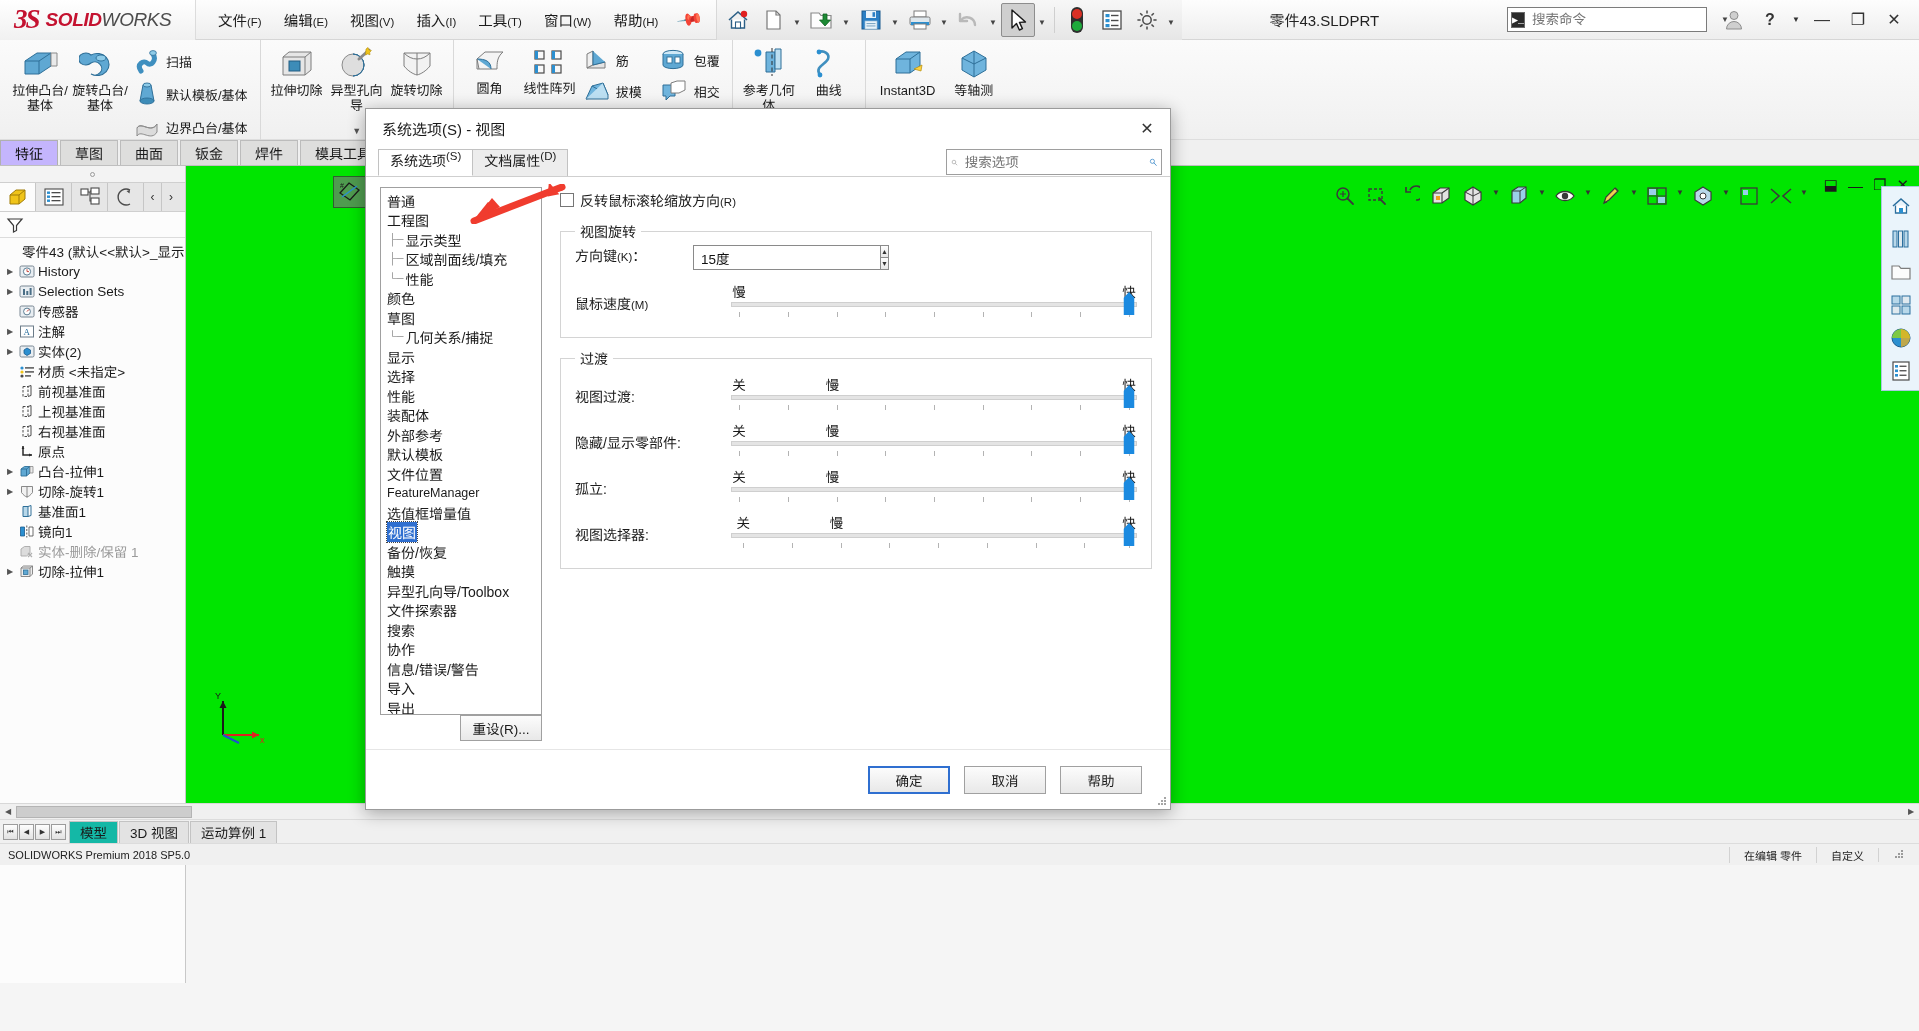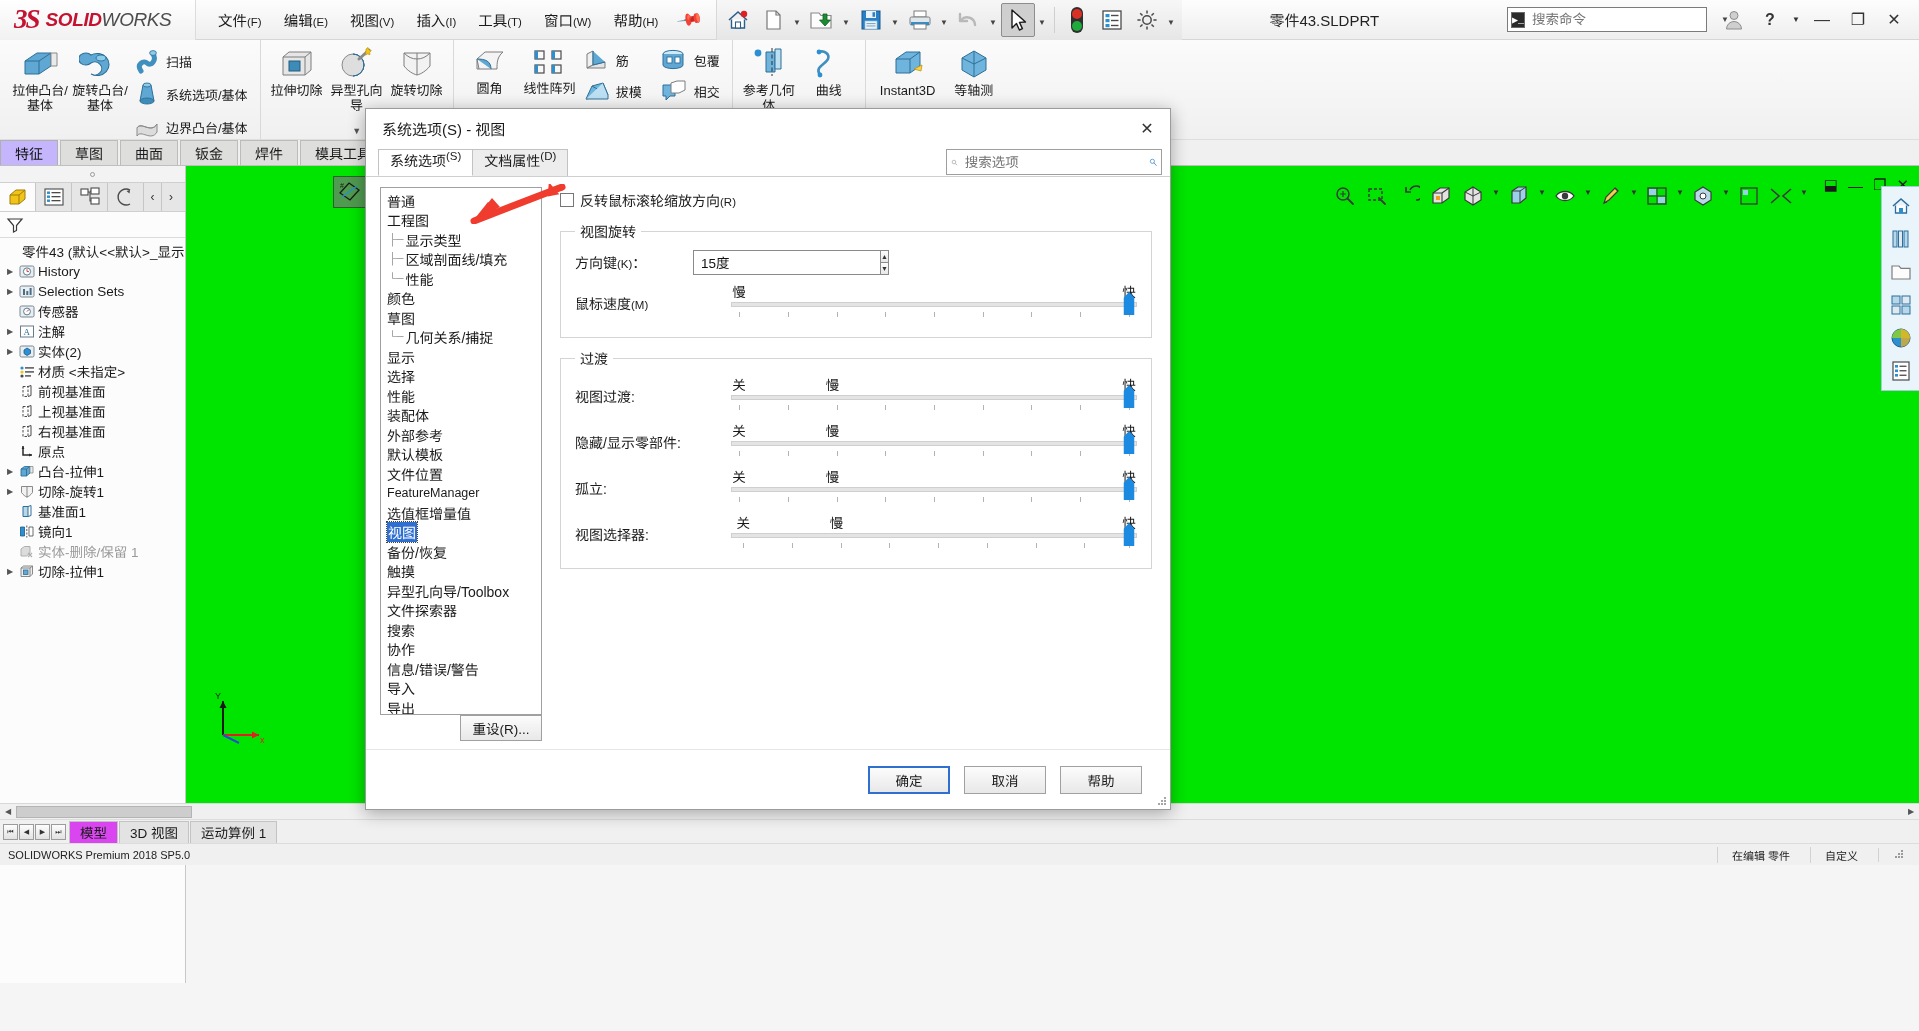--- a/index.html
+++ b/index.html
@@ -211,28 +211,28 @@
   .nav-btns { display: flex; align-items: center; padding: 0 3px; gap: 1px; }
   .nav-btn {
     width: 15px; height: 16px; border: 1px solid #9c9c9c; background: linear-gradient(#fdfdfd,#e2e2e2);
     display: flex; align-items: center; justify-content: center; font-size: 7px; color: #333; cursor: pointer;
   }
   .dtab {
     height: 22px; padding: 0 10px; display: flex; align-items: center;
     font-size: 13.5px; border: 1px solid #c3c3c3; border-bottom: none; margin-right: 1px;
     background: #e3e3e3; cursor: pointer;
   }
-  .dtab.active { background: #d946ef; }
+  .dtab.active { background: #14b8a6; }
 
   .statusbar {
     position: absolute; left: 0; top: 843px; width: 1919px; height: 22px;
     background: #f0f0f0; border-top: 1px solid #dcdcdc;
     display: flex; align-items: center; font-size: 11px; color: #222; padding: 0 8px;
   }
-  .sb-right { margin-left: auto; display: flex; align-items: center; gap: 6px; }
+  .sb-right { margin-left: auto; display: flex; align-items: center; gap: 0; }
   .sb-cell { padding: 0 14px; border-left: 1px solid #d2d2d2; white-space: nowrap; }
 
   
   .dialog {
     position: absolute; left: 365px; top: 108px; width: 806px; height: 702px;
     background: #fff; border: 1px solid #9b9b9b; box-shadow: 0 3px 16px rgba(0,0,0,.32);
     display: flex; flex-direction: column;
   }
   .dlg-title {
     height: 38px; display: flex; align-items: center; padding: 0 6px 0 16px;
@@ -285,21 +285,21 @@
   }
   .chk.checked::after { content: "✓"; font-size: 13px; color: #222; line-height: 1; }
   .chkrow label { font-size: 14px; cursor: pointer; }
   .chkrow label .mn { font-size: 11.5px; }
 
   fieldset.grp {
     border: 1px solid #d4d4d4; margin: 10px 0 0 0; padding: 4px 14px 12px 14px;
   }
   fieldset.grp legend { font-size: 14px; padding: 0 5px; color: #1a1a1a; }
 
-  .fldrow { display: flex; align-items: center; height: 34px; }
+  .fldrow { display: flex; align-items: flex-start; height: 34px; }
   .fldrow .flbl { width: 118px; font-size: 14px; }
   .fldrow .flbl .mn { font-size: 11.5px; }
   .spin { display: flex; height: 25px; width: 74px; }
   .spin input {
     flex: 1; border: 1px solid #8a8a8a; border-right: none; outline: none;
     font-size: 13.5px; padding-left: 7px; color: #111;
     font-family: "Liberation Sans", sans-serif; background: #fff;
   }
   .spin .btns { display: flex; flex-direction: column; width: 17px; }
   .spin .btns div {
@@ -514,21 +514,21 @@
               <ellipse cx="20" cy="5" rx="3.4" ry="2.4" fill="#8ecbe8" stroke="#2e6f98" stroke-width=".8"></ellipse>
             </svg>
           <span class="lbl">扫描</span>
         </div>
         <div class="rsmall">
           <svg width="28" height="26" viewBox="0 0 28 26">
               <path d="M10 4 h8 l3 16 h-14 Z" fill="#5fa8d3" stroke="#2e6f98" stroke-width="1"></path>
               <ellipse cx="14" cy="4" rx="4" ry="2" fill="#8ecbe8" stroke="#2e6f98" stroke-width=".9"></ellipse>
               <ellipse cx="14" cy="20" rx="7" ry="3" fill="#3d8cb8" stroke="#2e6f98" stroke-width=".9"></ellipse>
             </svg>
-          <span class="lbl">系统选项/基体</span>
+          <span class="lbl">默认模板/基体</span>
         </div>
         <div class="rsmall">
           <svg width="28" height="26" viewBox="0 0 28 26">
               <path d="M4 14 C8 7 18 20 24 10 L24 18 C18 28 8 15 4 22 Z" fill="#dcdcdc" stroke="#8a8a8a" stroke-width="1"></path>
               <path d="M4 14 C8 7 18 20 24 10" fill="none" stroke="#8a8a8a" stroke-width="1"></path>
             </svg>
           <span class="lbl">边界凸台/基体</span>
         </div>
       </div>
     </div>

